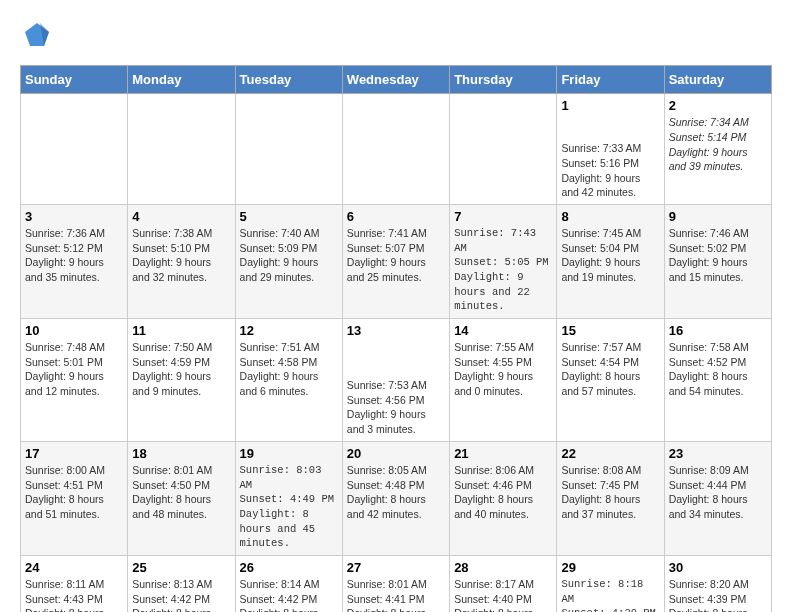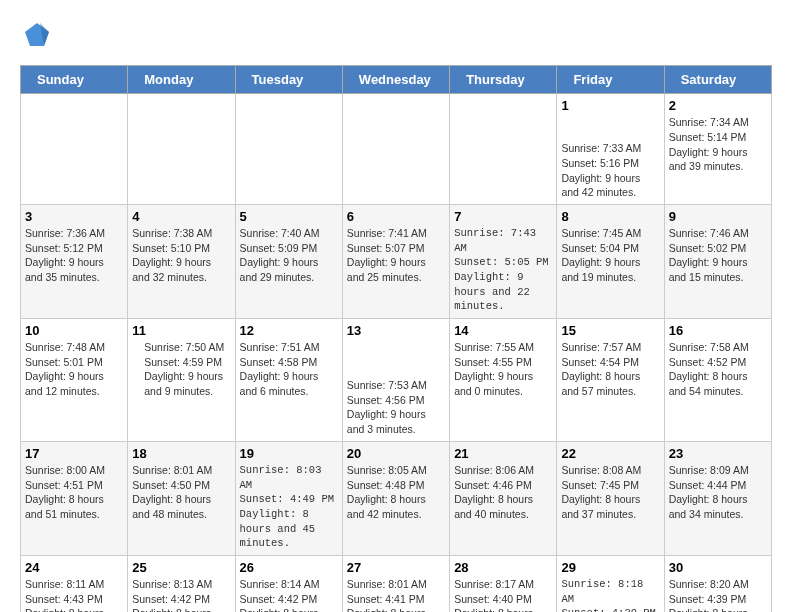--- a/index.html
+++ b/index.html
@@ -47,21 +47,21 @@
       color: #555;
     }
     .calendar {
       width: 100%;
       border-collapse: collapse;
       font-size: 11px;
     }
     .calendar th {
       background-color: #4a7fc1;
       color: #fff;
-      padding: 6px 16px;
+      padding: 6px 4px;
       text-align: left;
       font-size: 13px;
       font-weight: bold;
       border: 1px solid #aaa;
     }
     .calendar td {
       border: 1px solid #ccc;
       vertical-align: top;
       padding: 4px;
       width: 14.28%;
@@ -126,21 +126,21 @@
         <td class="empty-cell"></td>
         <td class="empty-cell"></td>
         <td>
           <div class="day-number">1</div>
           <div class="day-detail" style="white-space: pre-line; margin-top: 28px;">Sunrise: 7:33 AM
 Sunset: 5:16 PM
 Daylight: 9 hours and 42 minutes.</div>
         </td>
         <td>
           <div class="day-number">2</div>
-          <div class="day-detail" style="white-space: pre-line;">Sunrise: 7:34 AM
+          <div class="day-detail" style="white-space: pre-line; font-style: italic;">Sunrise: 7:34 AM
 Sunset: 5:14 PM
 Daylight: 9 hours and 39 minutes.</div>
         </td>
       </tr>
       <tr>
         <td>
           <div class="day-number">3</div>
           <div class="day-detail" style="white-space: pre-line;">Sunrise: 7:36 AM
 Sunset: 5:12 PM
 Daylight: 9 hours and 35 minutes.</div>
@@ -184,21 +184,21 @@
       </tr>
       <tr>
         <td>
           <div class="day-number">10</div>
           <div class="day-detail" style="white-space: pre-line;">Sunrise: 7:48 AM
 Sunset: 5:01 PM
 Daylight: 9 hours and 12 minutes.</div>
         </td>
         <td>
           <div class="day-number">11</div>
-          <div class="day-detail" style="white-space: pre-line; margin-left: 12px;">Sunrise: 7:50 AM
+          <div class="day-detail" style="white-space: pre-line;">Sunrise: 7:50 AM
 Sunset: 4:59 PM
 Daylight: 9 hours and 9 minutes.</div>
         </td>
         <td>
           <div class="day-number">12</div>
           <div class="day-detail" style="white-space: pre-line;">Sunrise: 7:51 AM
 Sunset: 4:58 PM
 Daylight: 9 hours and 6 minutes.</div>
         </td>
         <td>

